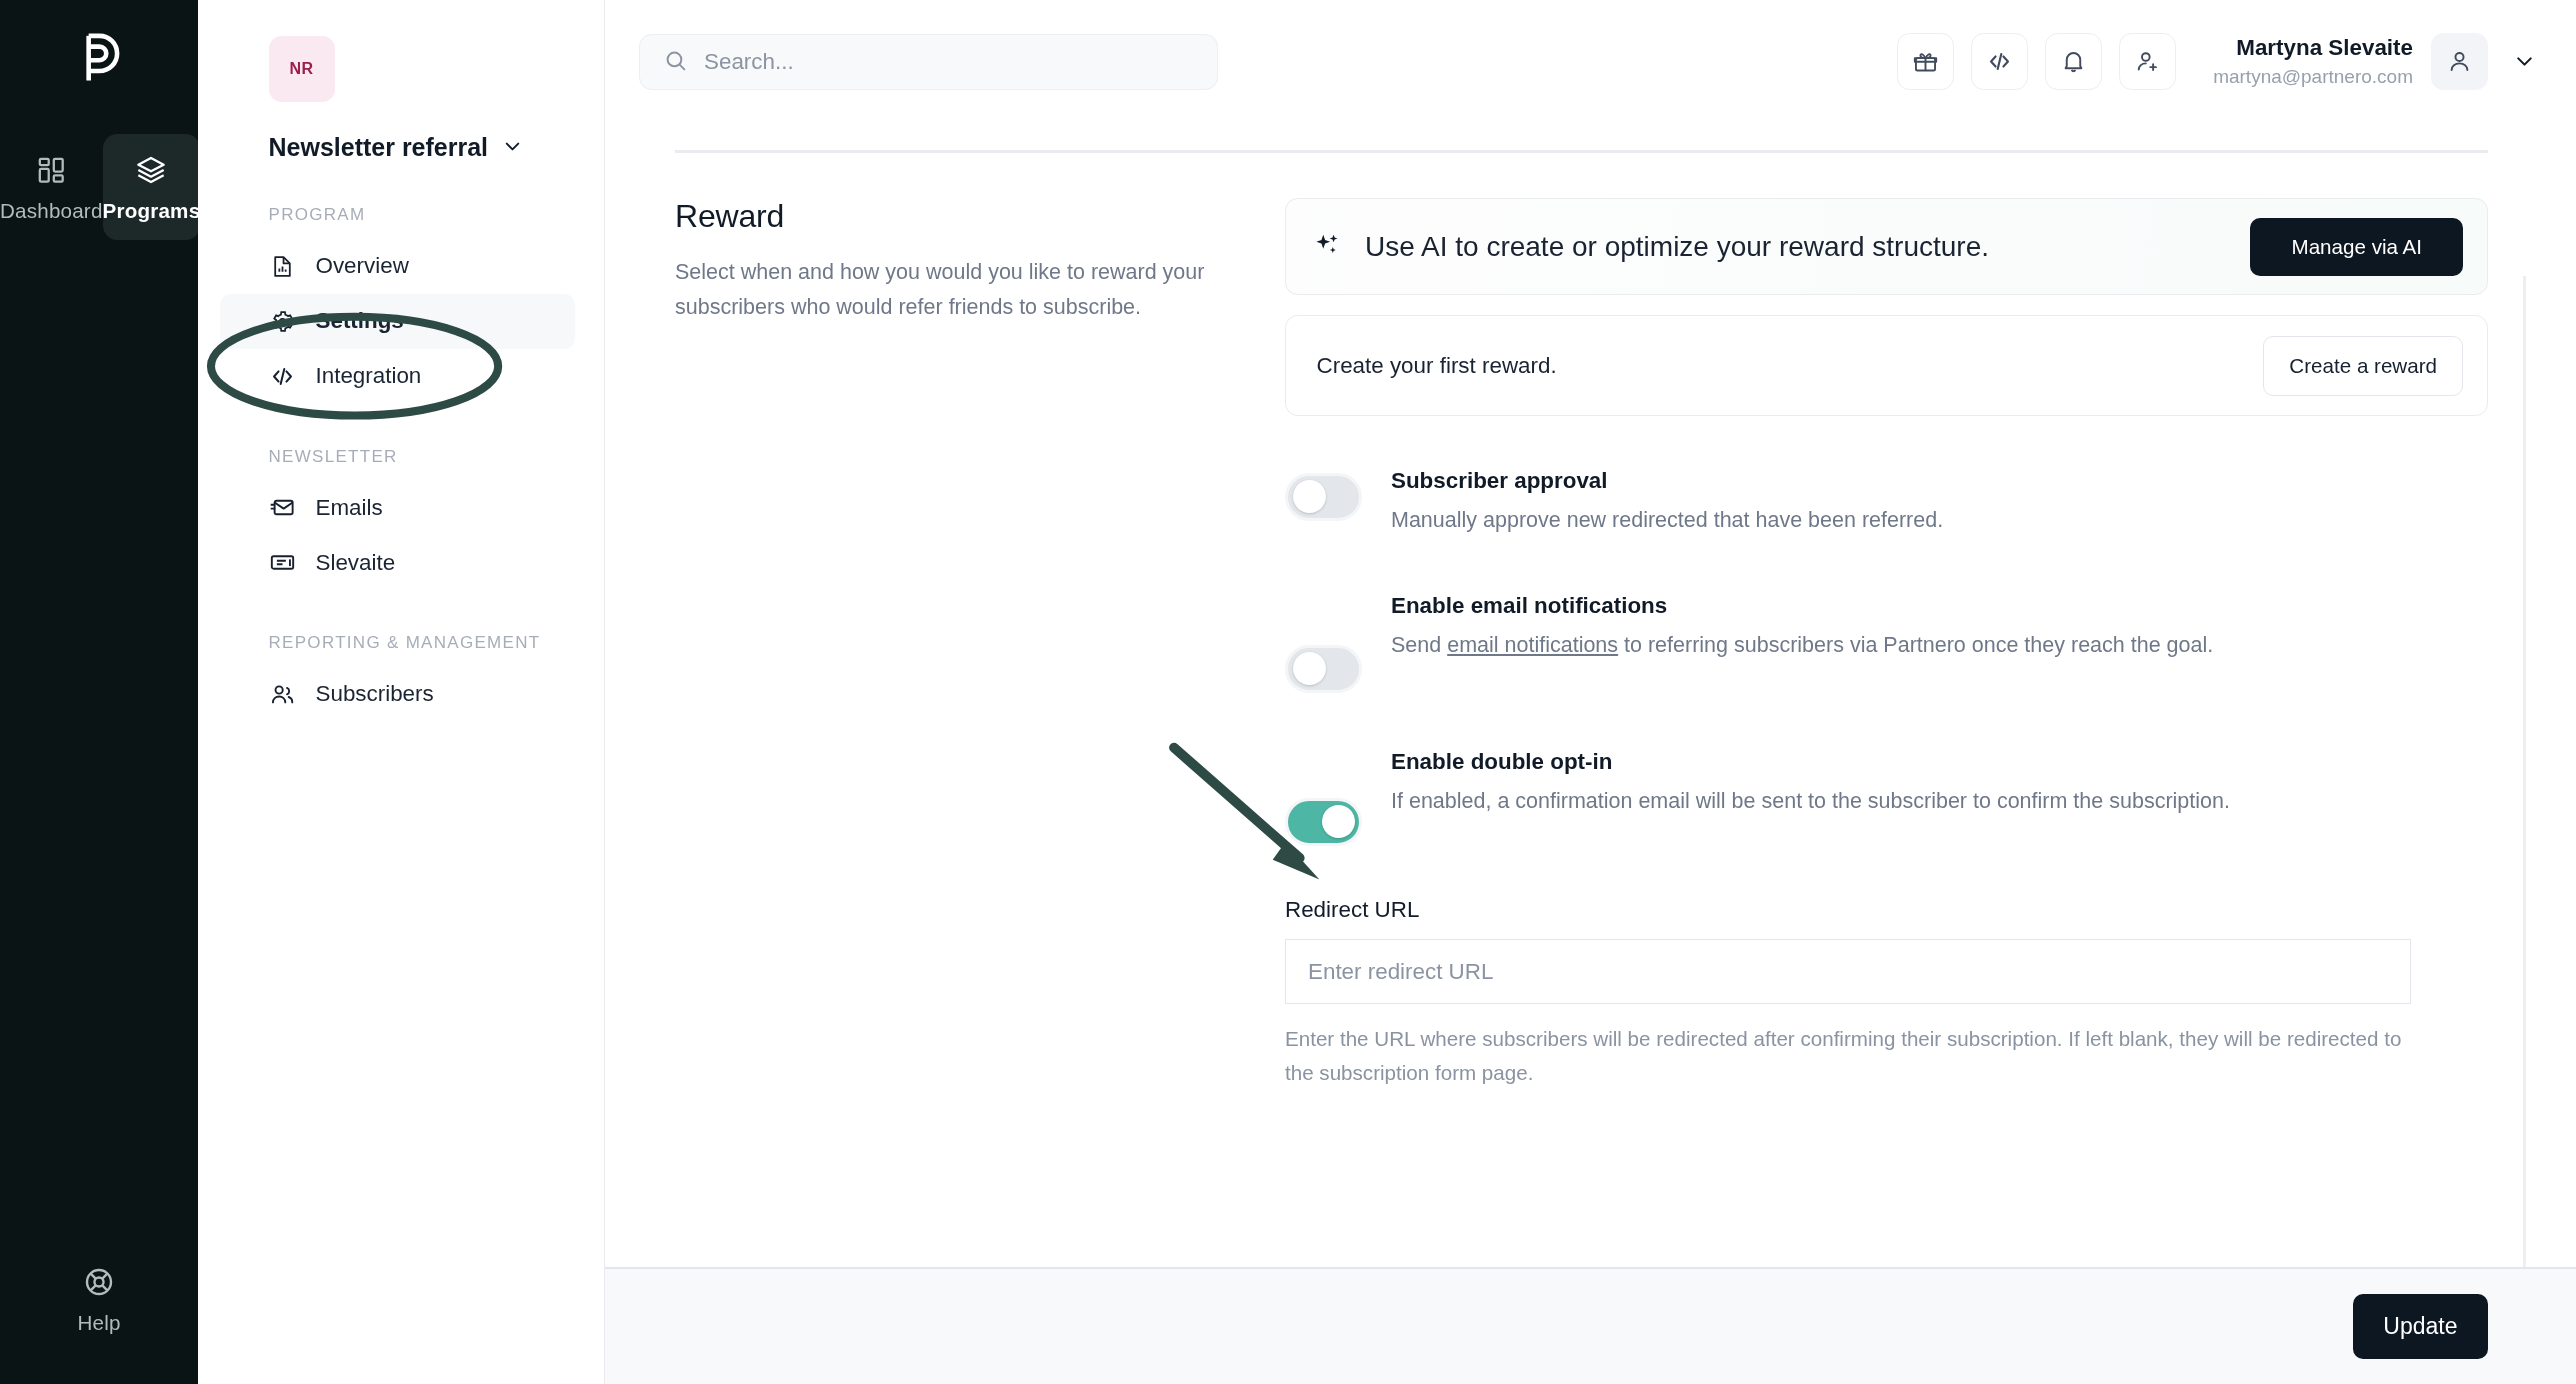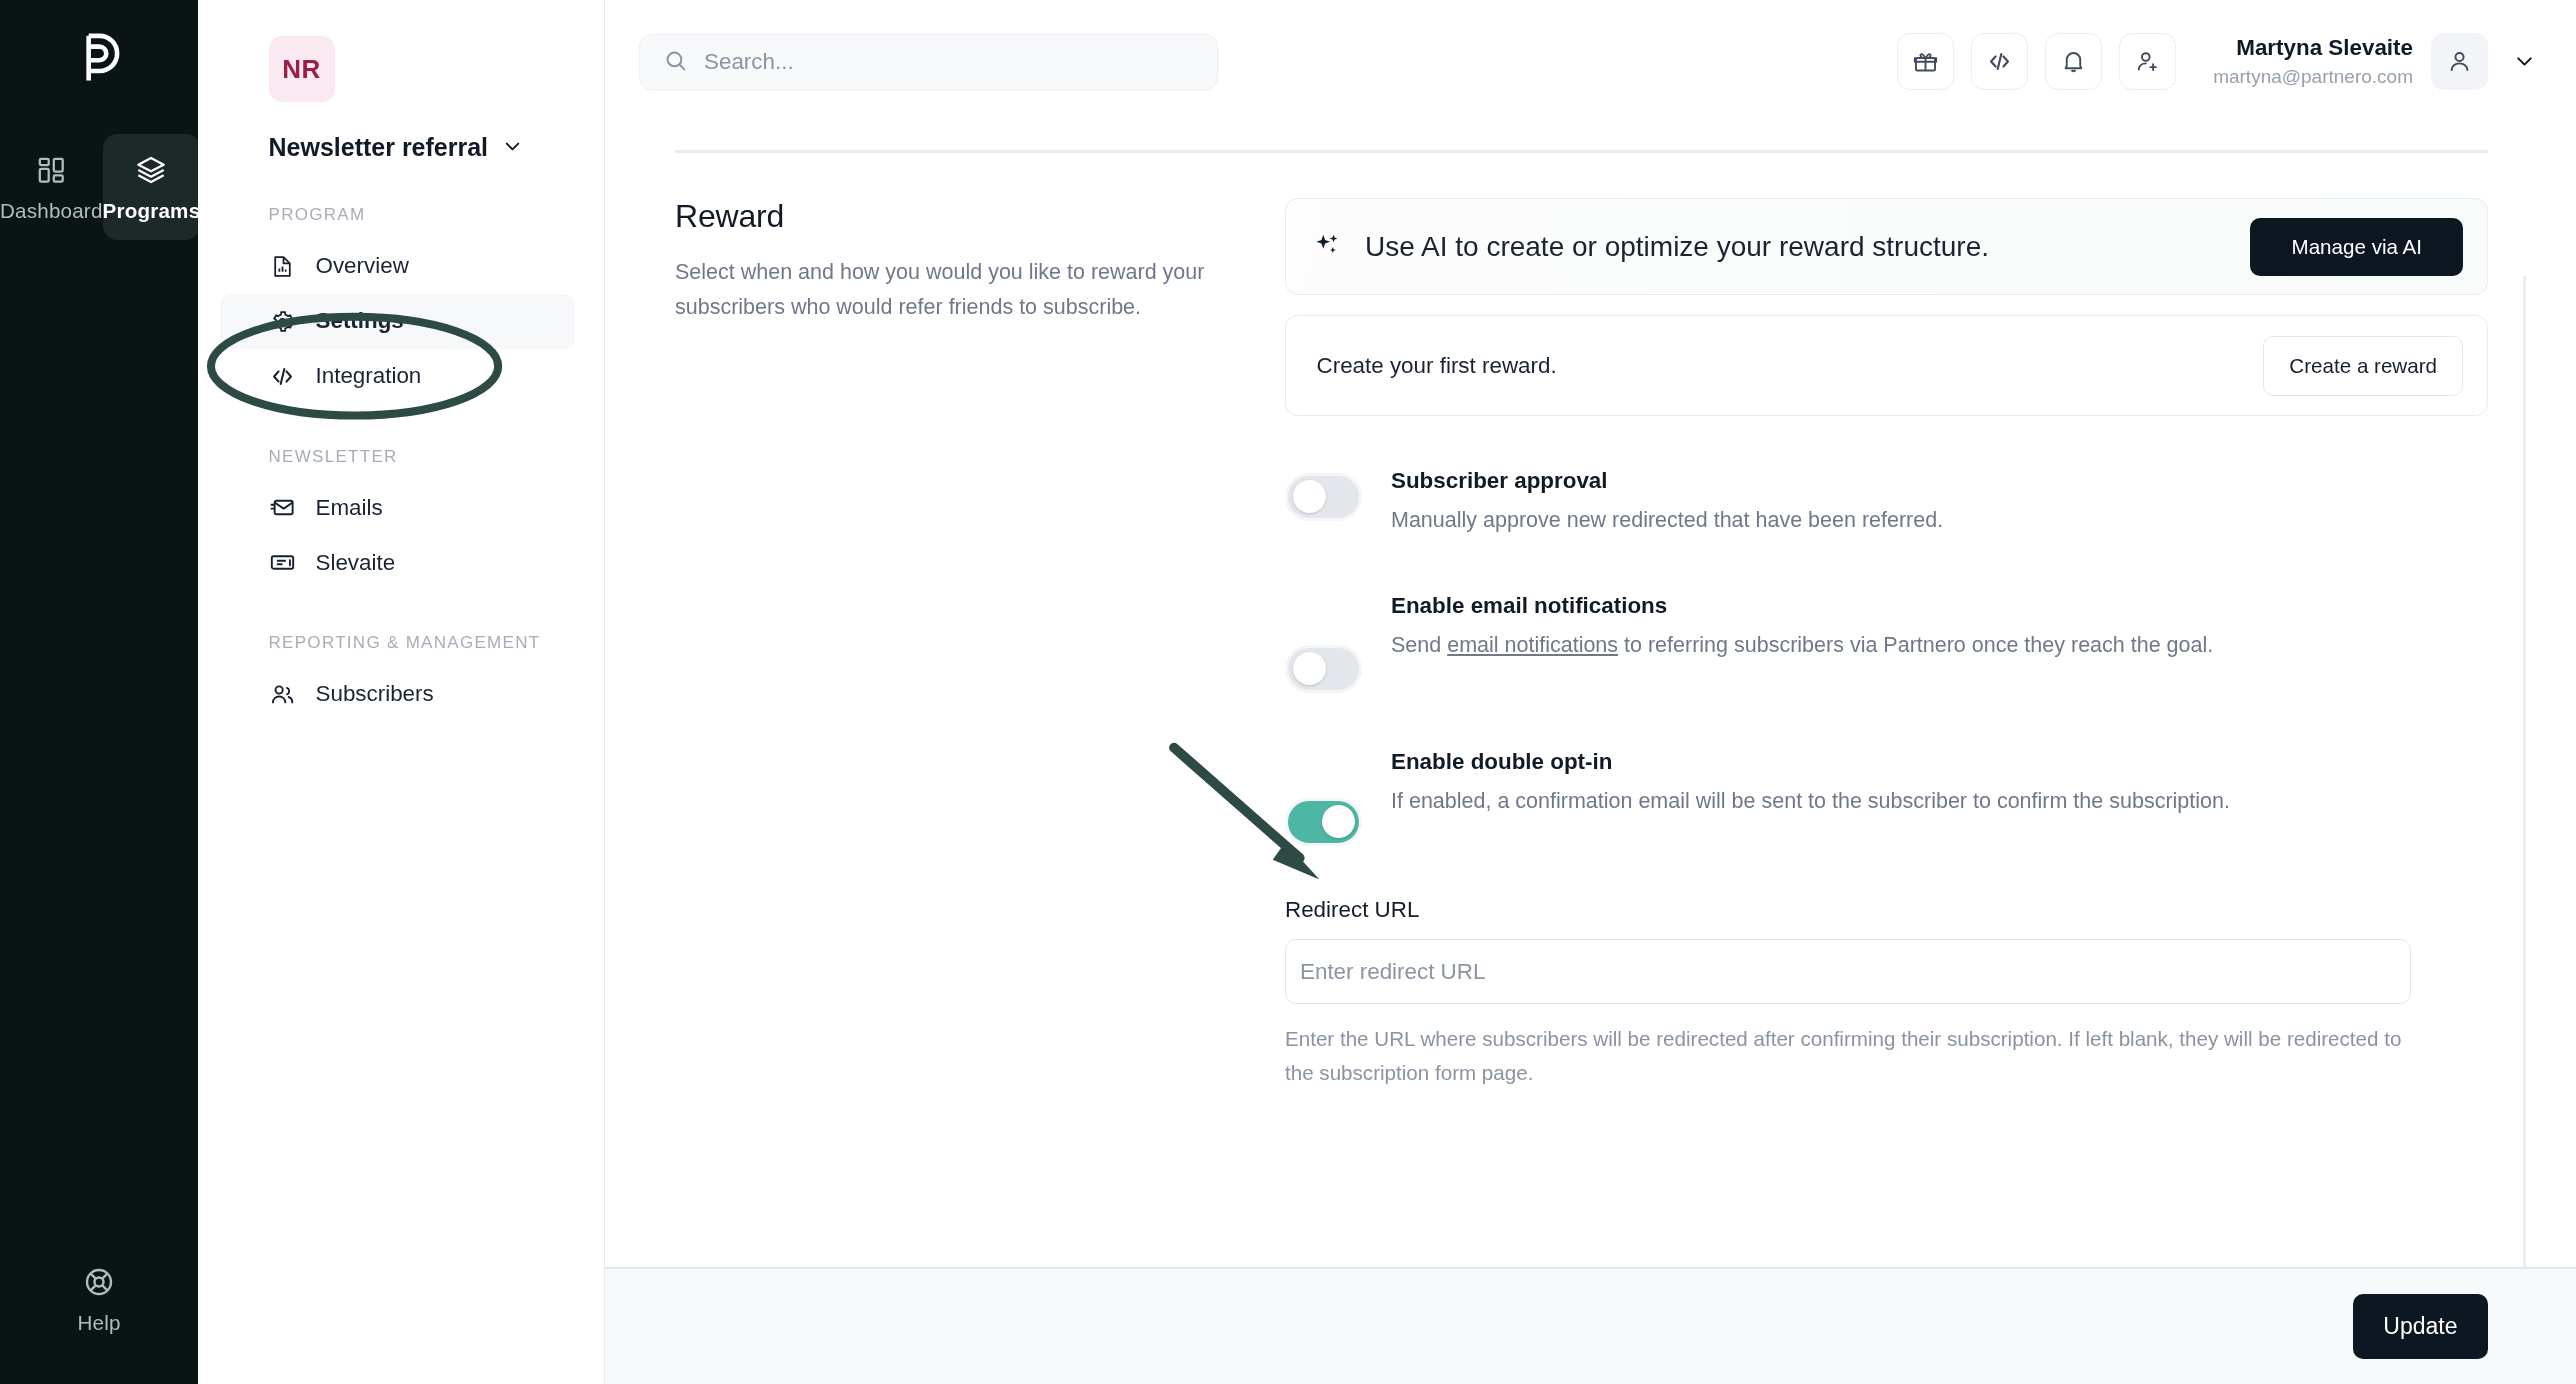--- a/index.html
+++ b/index.html
@@ -39,21 +39,21 @@
     width:407px; flex:0 0 407px; height:1384px;
     background:#ffffff;
     border-right:1.8px solid #e8eaee;
     padding:0 21.5px;
     position:relative;
   }
   .avatar-sq {
     width:66px; height:66px; border-radius:12.6px;
     background:#fbe9f1; color:#9c1f49;
     display:flex; align-items:center; justify-content:center;
-    font-size:26px; font-weight:700; letter-spacing:0.4px;
+    font-size:16px; font-weight:700; letter-spacing:0.4px;
     margin:36px 0 0 49px;
   }
   .prog-title-row {
     display:flex; align-items:center; gap:12.6px;
     margin:31px 0 0 49px; cursor:pointer;
   }
   .prog-title { font-size:25px; font-weight:700; color:#111b28; }
   .sec-head {
     font-size:17px; letter-spacing:1.3px; color:#a7adb8;
     margin:42px 0 11.7px 49px; font-weight:400; line-height:1.35;
@@ -155,22 +155,22 @@
   .tgl.on { background:#4db6a4; }
   .tgl.on .knob { left:auto; right:4.5px; }
   .tgl-body { padding-top:0; }
   .tgl-title { font-size:22.4px; font-weight:700; color:#111b28; }
   .tgl-desc { font-size:21.5px; color:#6f7889; line-height:1.6; margin-top:9px; max-width:1055px; }
   .tgl-desc .lnk { text-decoration:underline; color:#6f7889; cursor:pointer; }
 
   .field-group { margin-top:51px; }
   .field-label { font-size:22.4px; color:#121c2a; margin-bottom:16px; }
   .field-input {
-    width:1126px; height:65px; border:1.8px solid #e3e6ec; border-radius:11px;
-    background:#ffffff; padding:0 14px; font-size:22.4px; color:#21293a;
+    width:1126px; height:65px; border:1.8px solid #e3e6ec; border-radius:0;
+    background:#ffffff; padding:0 22px; font-size:22.4px; color:#21293a;
     outline:none; font-family:"Liberation Sans", sans-serif;
   }
   .field-input::placeholder { color:#8b94a3; }
   .field-help { font-size:20.6px; color:#8a93a1; line-height:1.62; margin-top:18px; max-width:1122px; }
 
   
   .footer {
     position:absolute; left:0; right:0; bottom:0; height:117px;
     background:#f8f9fb; border-top:2.7px solid #e3e6ec;
     display:flex; align-items:center; justify-content:flex-end;

